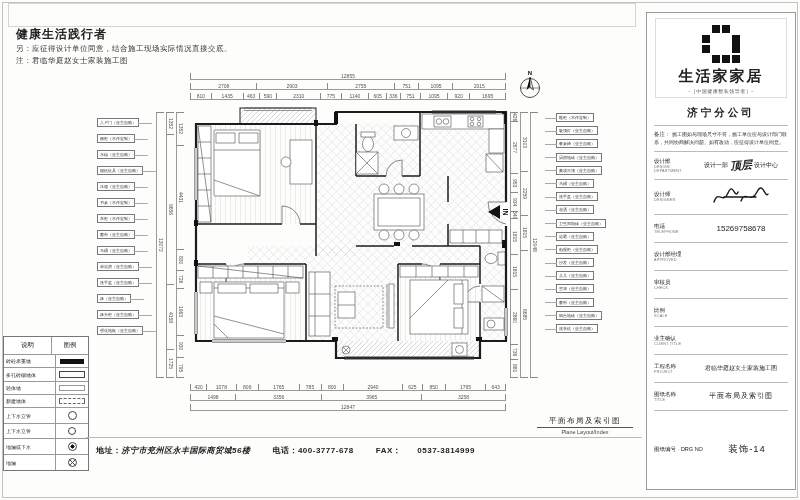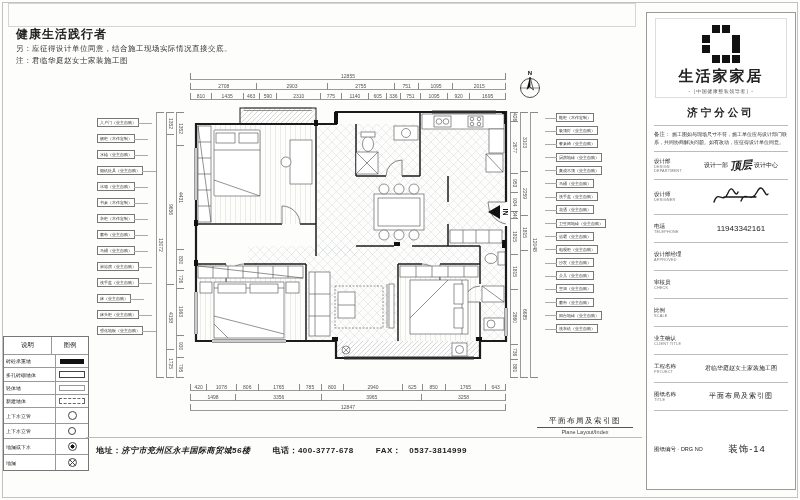--- a/index.html
+++ b/index.html
@@ -468,21 +468,21 @@
         </div>
       </div>
   </div>
 
   <div class="abs" id="footer">
     <span>地址：</span>
       <span style="margin-left:0;font-style:italic;">济宁市兖州区永丰国际商贸城56楼</span>
     <span style="margin-left:22px;">电话：</span>
       <span style="margin-left:0;">400-3777-678</span>
     <span style="margin-left:22px;">FAX：</span>
-      <span style="margin-left:8px;">0537-3814999</span>
+      <span style="margin-left:16px;">0537-3814999</span>
   </div>
 
   <div class="abs" id="tblock">
     <div id="logo-box">
       <svg width="42" height="42" viewBox="0 0 42 42" style="margin:0 auto;">
         <g fill="#111">
           <rect x="12" y="2" width="8" height="8"></rect>
             <rect x="22" y="2" width="8" height="8"></rect>
           <rect x="2" y="12" width="8" height="8"></rect>
             <rect x="2" y="22" width="8" height="8"></rect>
@@ -524,21 +524,21 @@
           <path d="M4,16 C8,3 13,19 18,7 S25,14 28,6 M31,15 C35,4 41,18 47,6 S55,13 58,8 M14,11 H46" stroke="#1a1a1a" stroke-width="1.4" fill="none" stroke-linecap="round"></path>
         </svg>
       </div>
     </div>
 
     <div class="tb-sec tb-row">
       <div class="tb-lab">
         <div class="cn">电话</div>
         <div class="en">TELEPHONE</div>
       </div>
-      <div class="tb-val">11943342161</div>
+      <div class="tb-val">15269758678</div>
     </div>
 
     <div class="tb-sec tb-row">
       <div class="tb-lab">
         <div class="cn">设计部经理</div>
         <div class="en">APPROVED</div>
       </div>
       <div class="tb-val"></div>
     </div>
 

